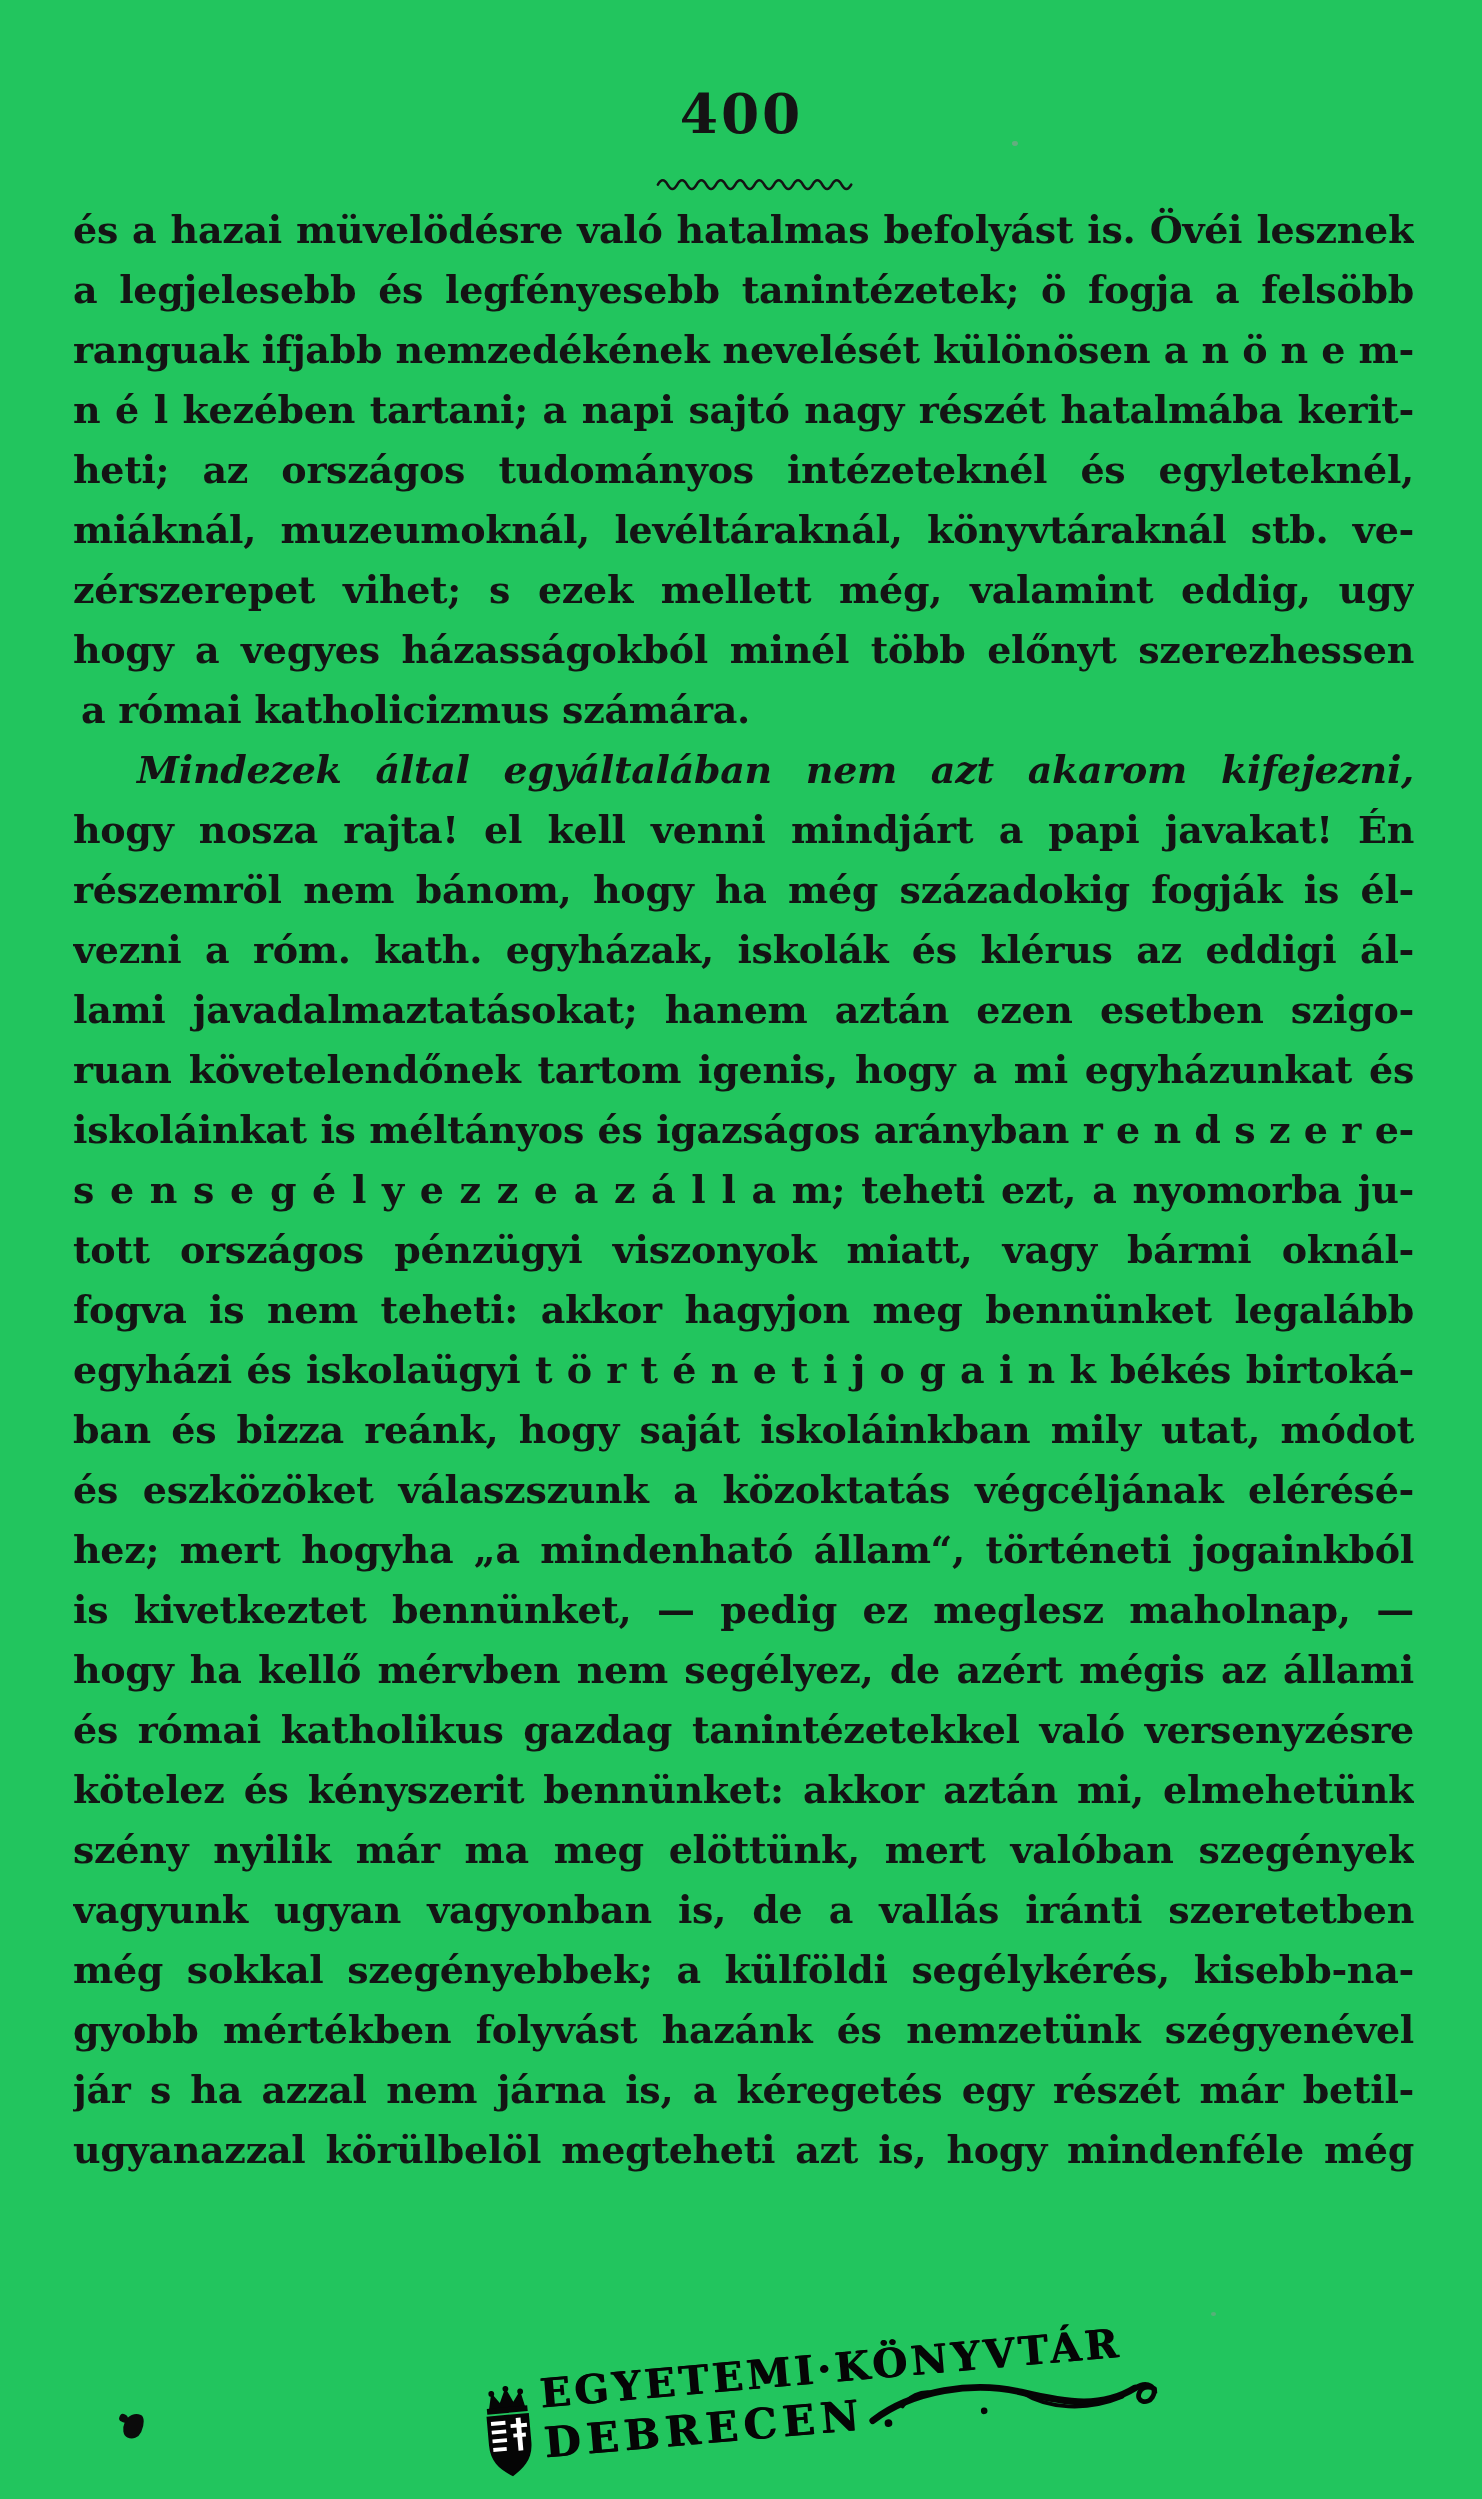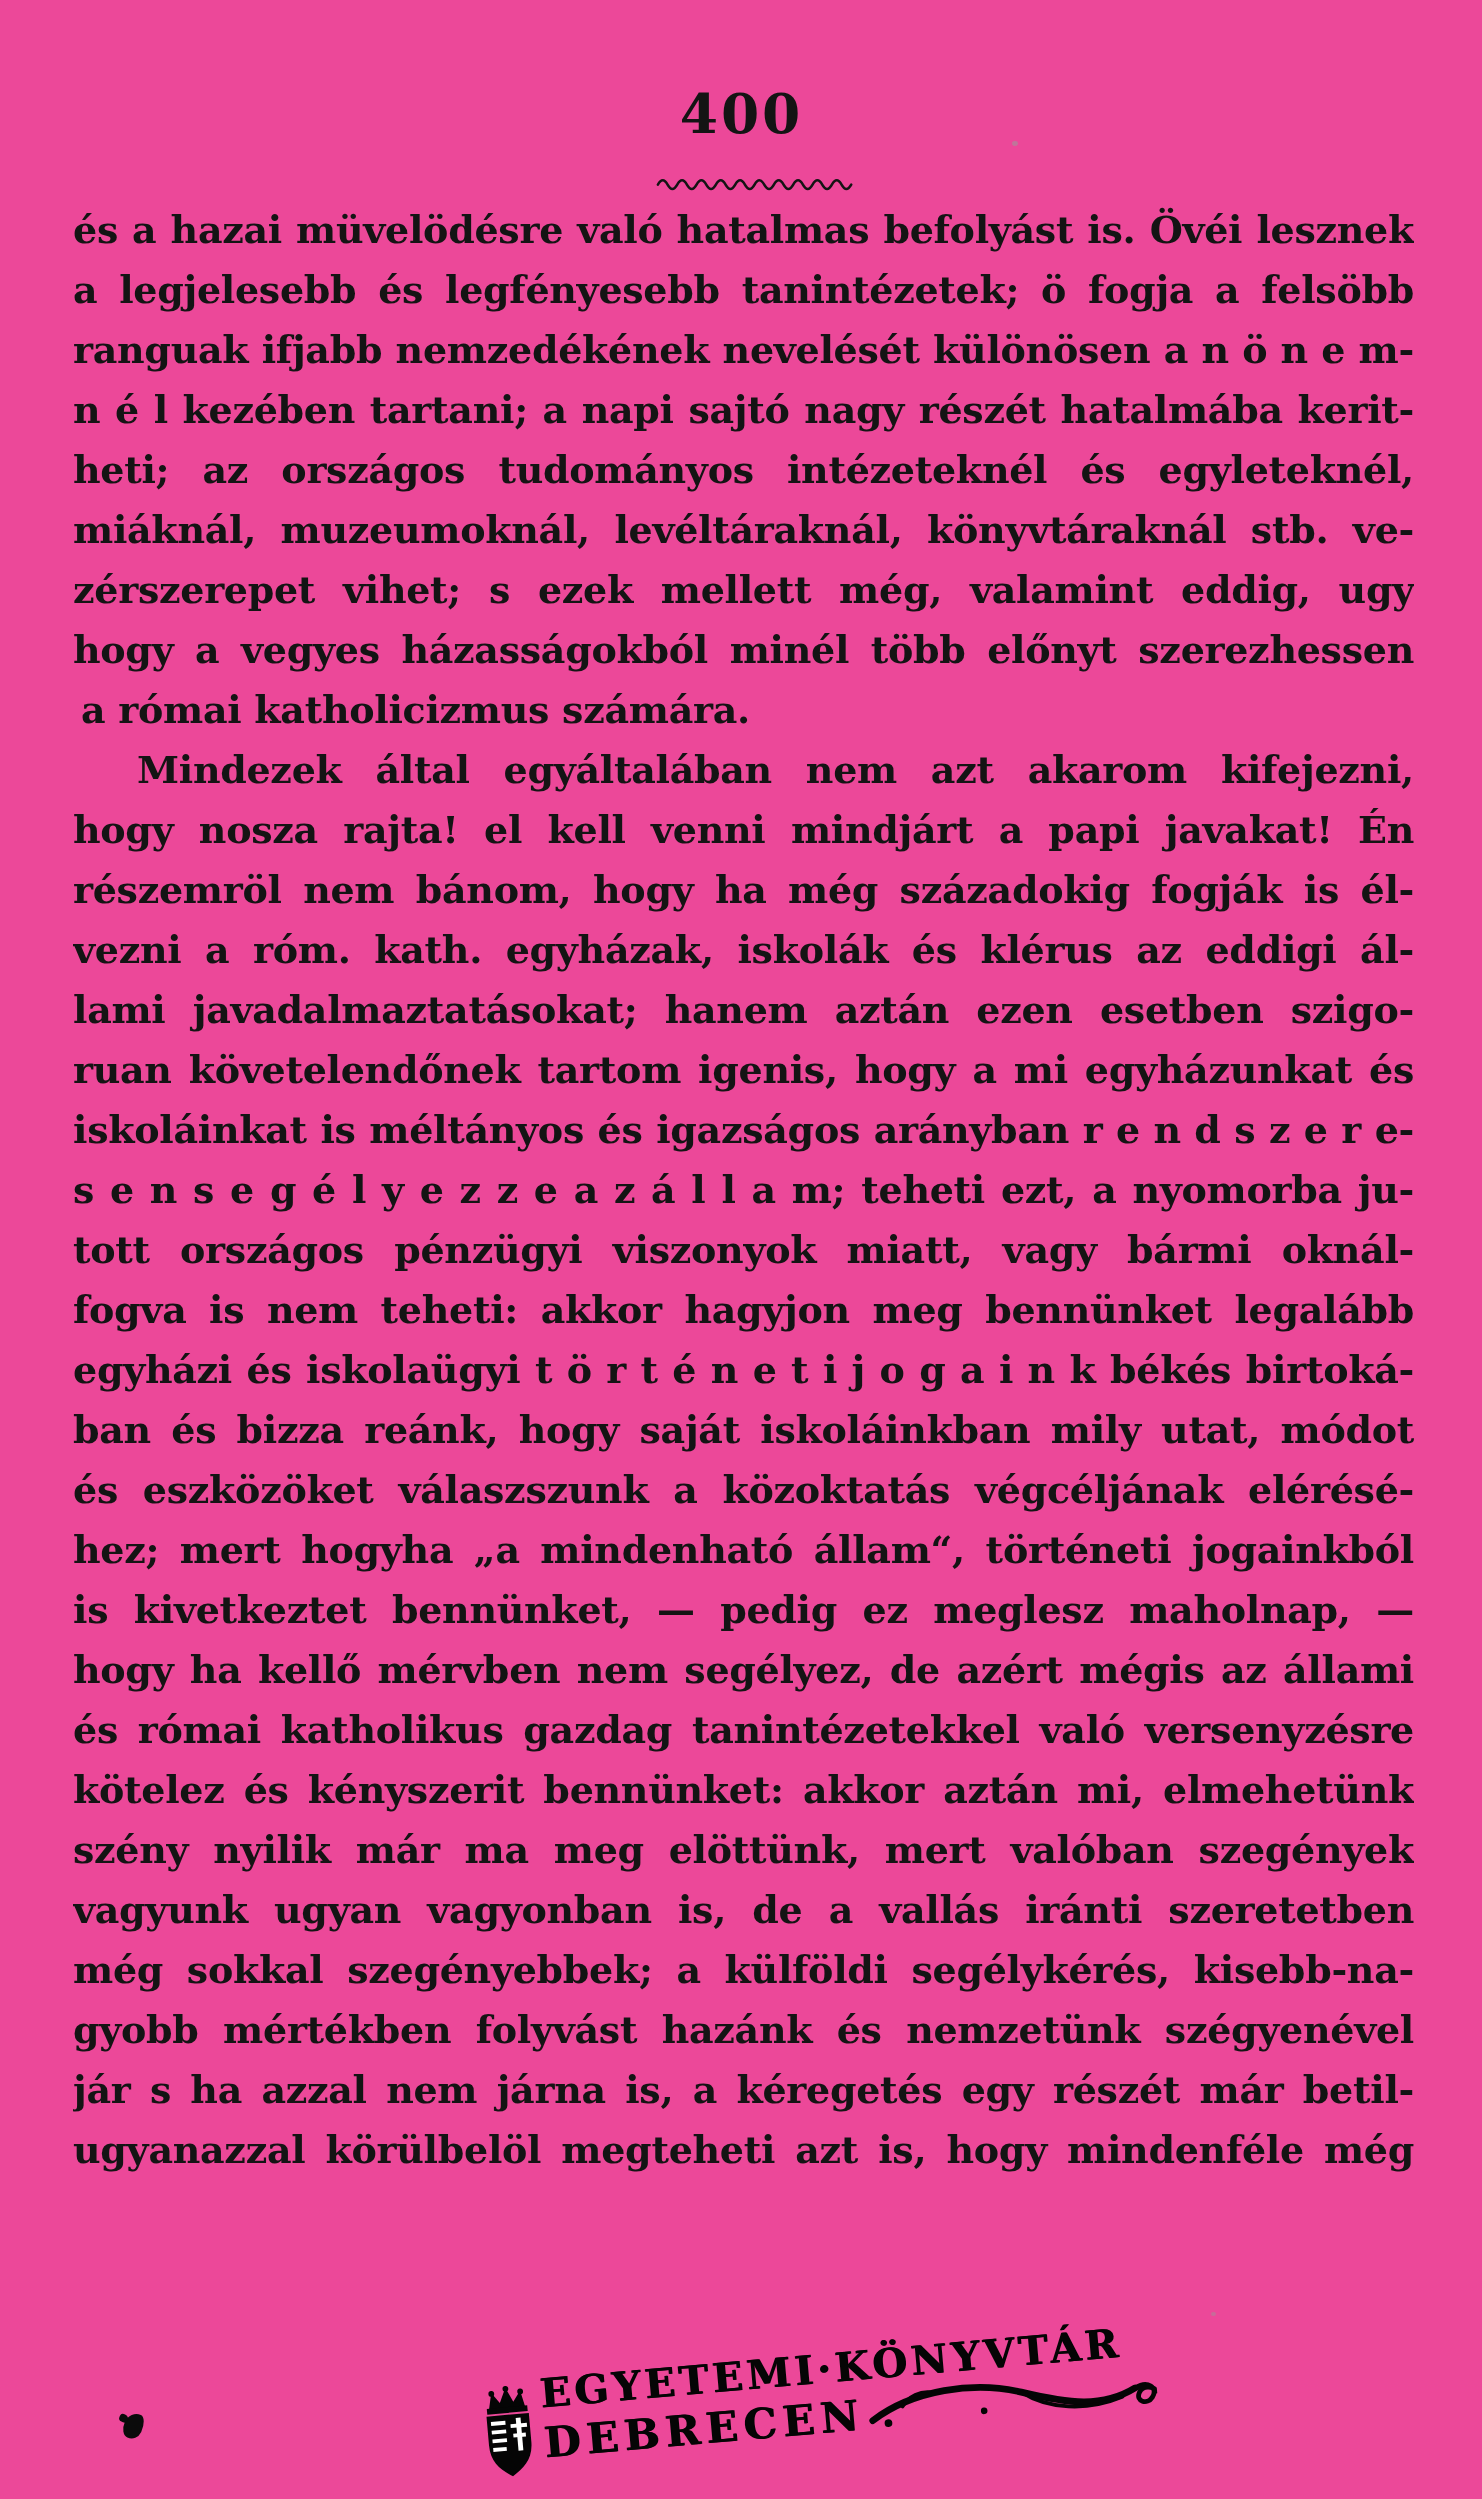--- a/index.html
+++ b/index.html
@@ -1,36 +1,36 @@
 <!DOCTYPE html>
 <html><head>
 <meta charset="utf-8">
 <style>
   html, body { margin:0; padding:0; }
   body {
     width:1483px; height:2500px; position:relative; overflow:hidden;
     background:#ffffff; color:#141414;
     font-family:"DejaVu Serif","Liberation Serif",serif;
   }
-  .sheet { position:absolute; inset:0; background:#ec4899; }
+  .sheet { position:absolute; inset:0; background:#22c55e; }
 
   .page-number {
     position:absolute; top:81px; left:0; width:1483px;
     text-align:center; font-size:55px; font-weight:700; letter-spacing:2.9px;
   }
   .wavy { position:absolute; top:175px; left:655px; }
 
   .text-block { position:absolute; top:200px; left:73px; width:1341px; }
   .line {
     font-size:38px; font-weight:700; letter-spacing:-0.3px;
     line-height:60px; height:60px; overflow:hidden;
     text-align:justify; text-align-last:justify;
   }
   .line.short { text-align:left; text-align-last:left;margin-left:8px; }
-  .line.indent { text-indent:64px; }
+  .line.indent { text-indent:64px;font-style:italic; }
 
   .speck { position:absolute; background:#9a9a9a; border-radius:50%; }
   .speck.s1 { left:1012px; top:141px; width:5.8px; height:4.8px; opacity:.55; }
   .speck.s2 { left:197px; top:1373px; width:4.8px; height:4.8px; opacity:.4; }
   .speck.s3 { left:1211px; top:2312px; width:4.8px; height:3.9px; opacity:.45; }
 
   .ink-blot {
     position:absolute; left:124px; top:2413px; width:19.3px; height:26px;
     background:#0b0b0b; border-radius:62% 38% 55% 45% / 50% 60% 40% 50%;
     transform:rotate(24deg);

